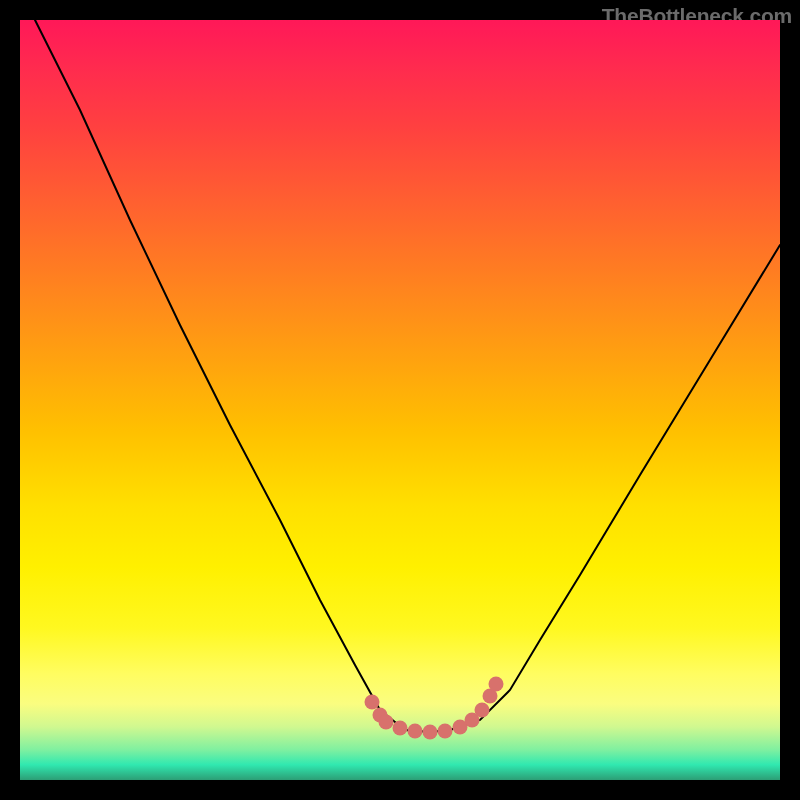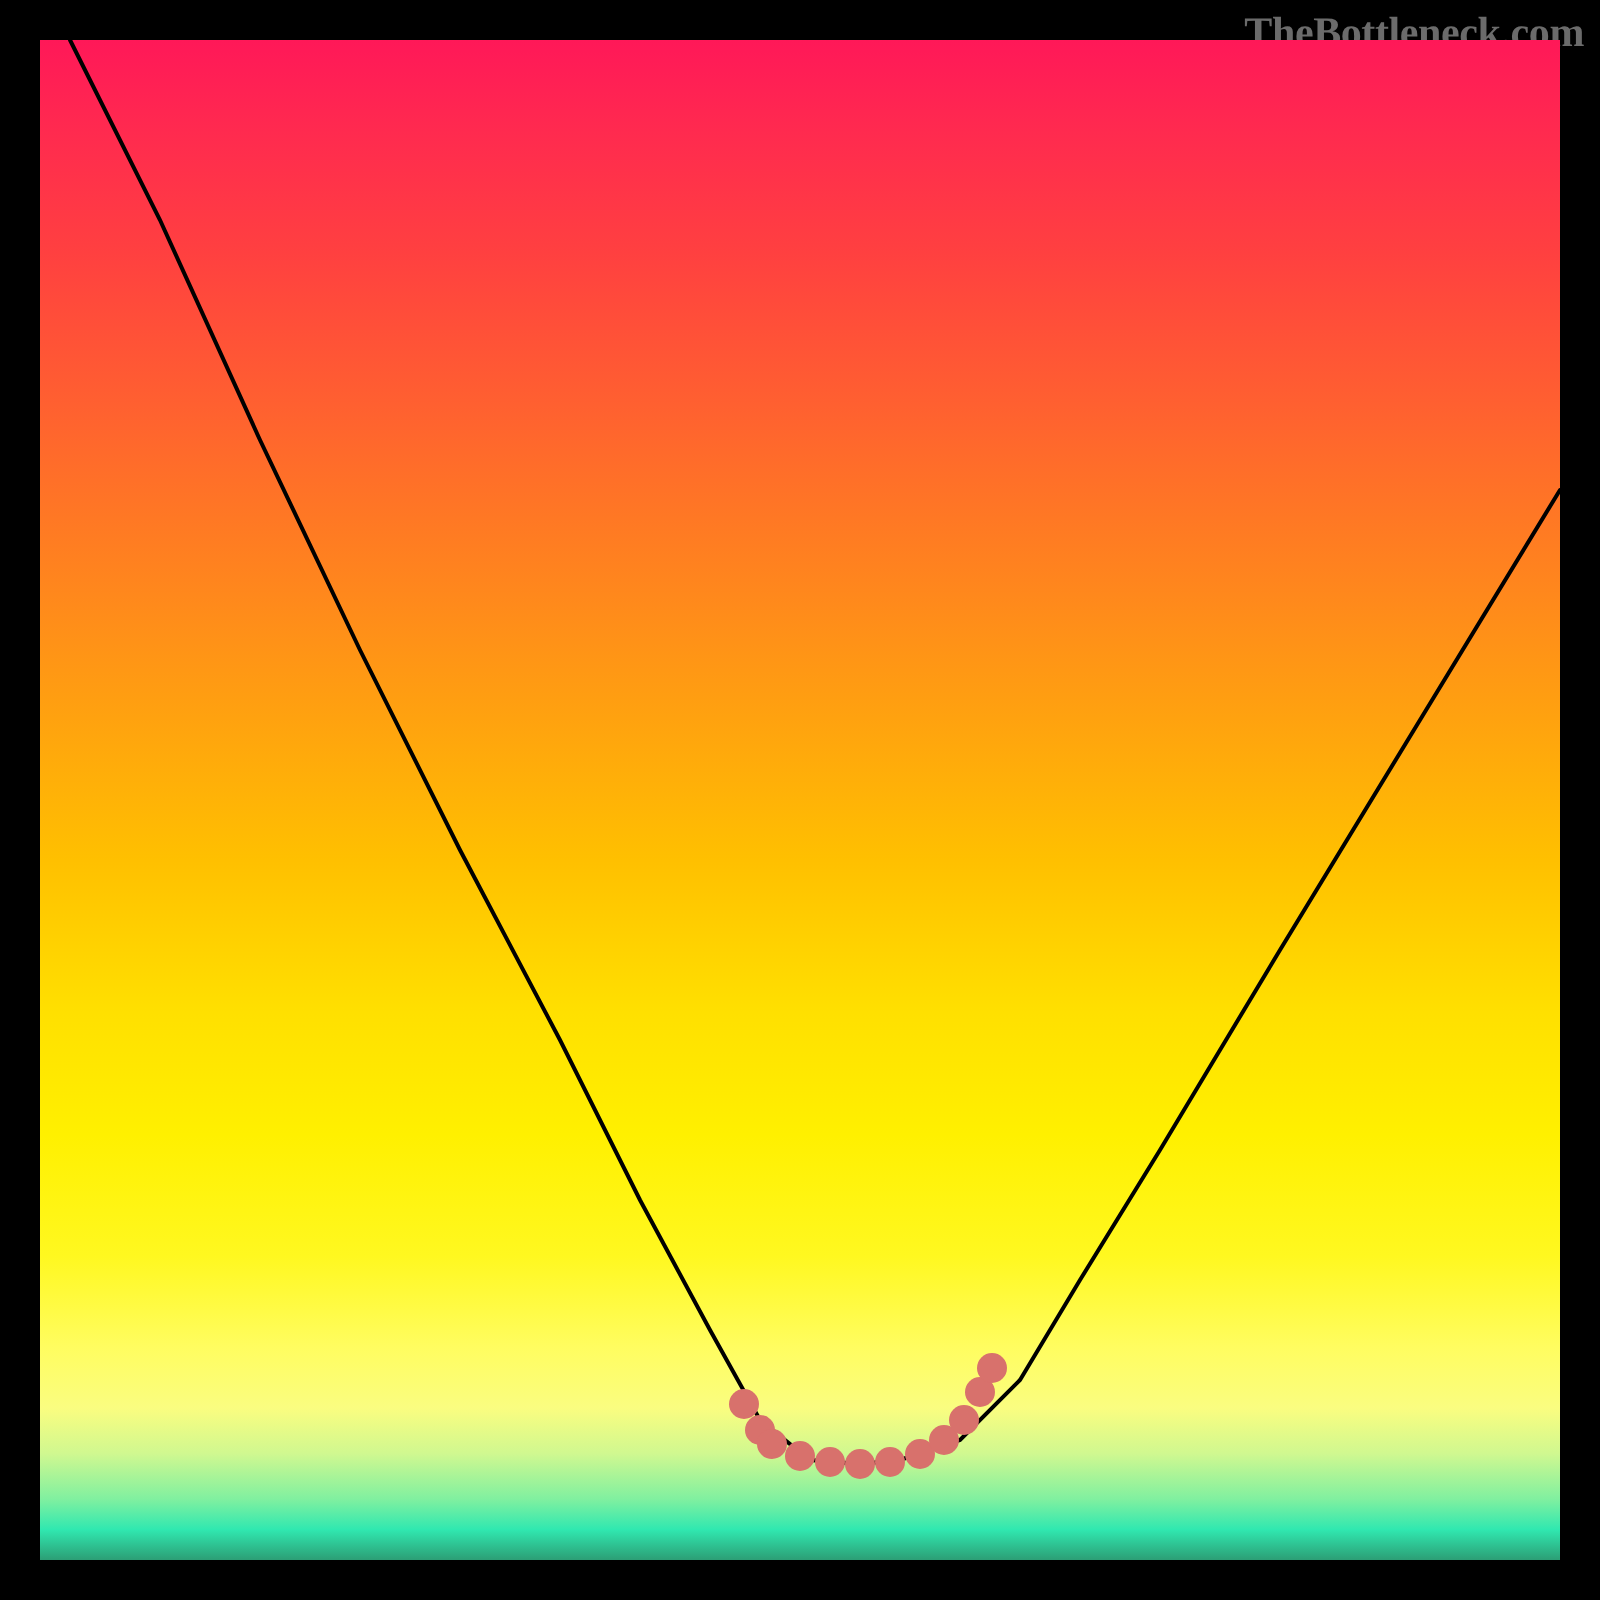--- a/index.html
+++ b/index.html
@@ -31,21 +31,21 @@
       #fafd80 90%,
       #d0f890 93%,
       #80f0a0 96%,
       #30e8b0 98%,
       #2c9e75 100%);
   }
   .watermark {
     position: absolute;
     top: 4px;
     right: 8px;
-    font-family: Liberation Serif, serif;
+    font-family: Liberation Sans, sans-serif;
     font-size: 21px;
     font-weight: 600;
     color: #6b6b6b;
     letter-spacing: -0.2px;
   }
   svg.curve-layer {
     position: absolute;
     left: 0;
     top: 0;
     width: 760px;

